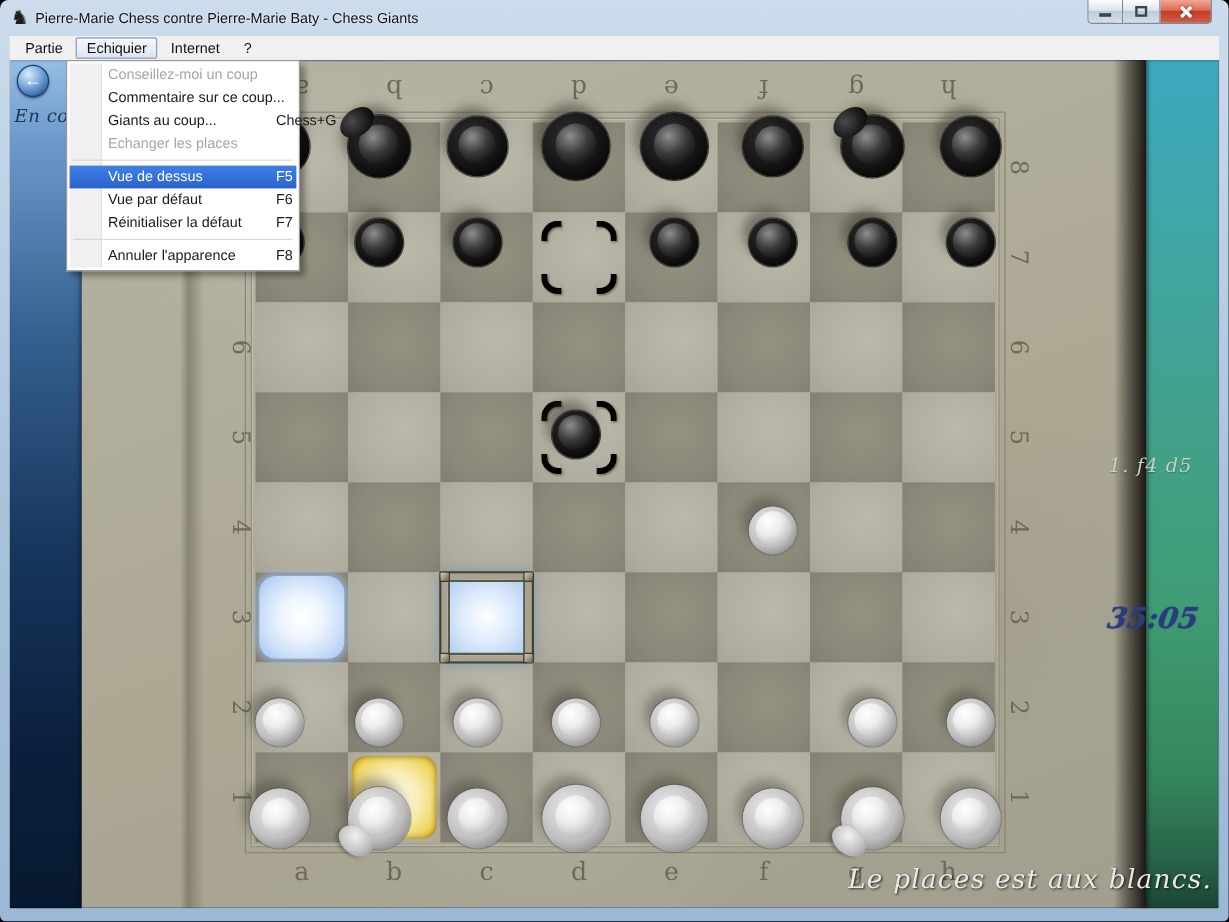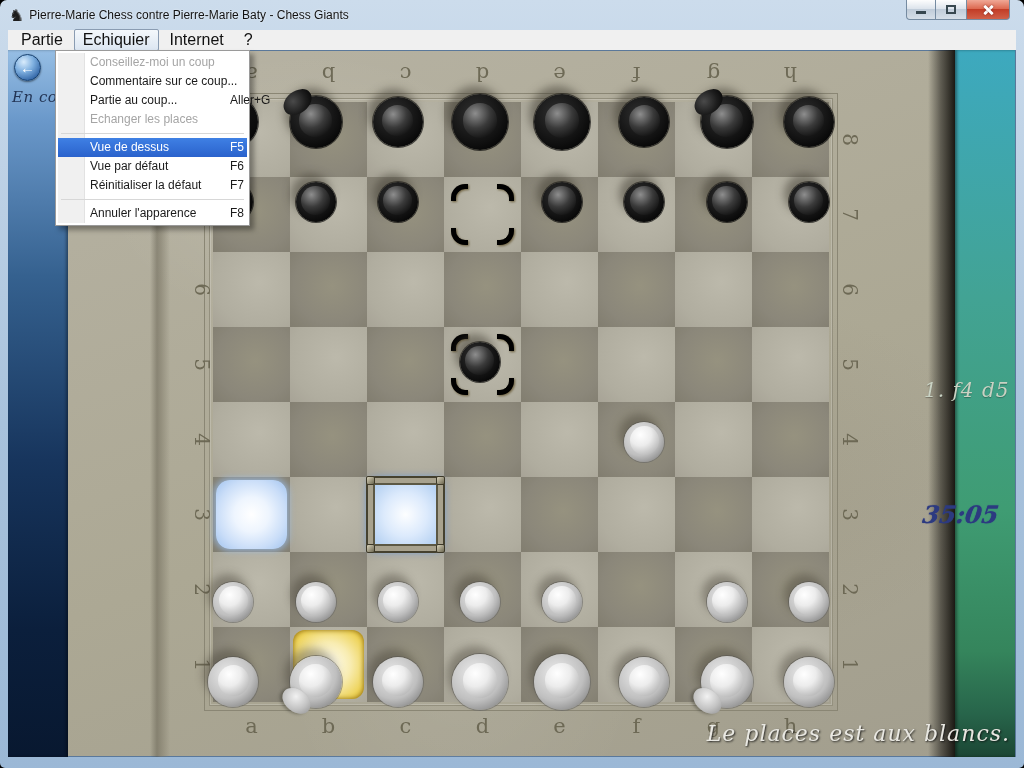--- a/index.html
+++ b/index.html
@@ -17,21 +17,21 @@
   .capbtn.max{width:30px;border-left:none;border-right:none;}
   .capbtn.close{width:44px;border-radius:0 0 4px 0;background:linear-gradient(#f0a896,#dd6a52 45%,#c23d27 50%,#d06048);}
   .glyph-min{width:10px;height:3px;background:#37474f;margin-top:6px;}
   .glyph-max{width:10px;height:9px;border:2px solid #37474f;background:transparent;}
   .glyph-x{position:relative;width:12px;height:12px;}
   .glyph-x::before,.glyph-x::after{content:'';position:absolute;left:5px;top:0;width:3px;height:12px;background:#fff;border-radius:1px;box-shadow:0 0 2px rgba(80,0,0,.6);}
   .glyph-x::before{transform:rotate(45deg);}
   .glyph-x::after{transform:rotate(-45deg);}
 
   .menubar{position:absolute;left:8px;top:30px;width:1008px;height:20px;background:#f0f0f0;display:flex;align-items:center;padding-left:4px;}
-  .mb-item{font-size:16px;color:#111;padding:1px 8px;margin-right:2px;border:1px solid transparent;border-radius:2px;}
+  .mb-item{font-size:12px;color:#111;padding:1px 8px;margin-right:2px;border:1px solid transparent;border-radius:2px;}
   .mb-item.active{background:linear-gradient(#f4f8fc,#dce6f2);border-color:#8a9cb2;}
 
   
   #client{position:absolute;left:8px;top:50px;width:1008px;height:707px;overflow:hidden;
     background:linear-gradient(160deg,#b7b3a4 0%,#aca894 55%,#a29e8e 100%);box-shadow:inset 0 0 0 1px #5a789a;}
   #client::before{content:'';position:absolute;inset:0;
     background:radial-gradient(ellipse 300px 200px at 30% 20%,rgba(255,255,255,.10),transparent 70%),
                radial-gradient(ellipse 400px 260px at 70% 60%,rgba(120,110,90,.12),transparent 70%),
                radial-gradient(ellipse 260px 300px at 45% 85%,rgba(255,255,255,.08),transparent 70%);}
   .groove{position:absolute;left:142px;top:0;width:20px;height:707px;
@@ -96,21 +96,21 @@
   .black .snout{left:-14%;top:-10%;transform:rotate(-38deg);
     background:radial-gradient(circle at 40% 35%,#4a4a4a,#1c1c1c 55%,#000);}
 
   
   .shadowband{position:absolute;left:920px;top:0;width:28px;height:707px;z-index:5;
     background:linear-gradient(90deg,rgba(30,28,24,0) 0%,rgba(30,28,24,.55) 45%,#16140f 100%);}
   .greenpanel{position:absolute;left:947px;top:0;width:60px;height:707px;z-index:5;
     background:linear-gradient(#3da9bf 0%,#42a394 35%,#3f9c73 65%,#35855c 85%,#27644a 94%,#1b4634 100%);
     box-shadow:inset 2px 0 3px rgba(0,0,0,.4);}
   .moves{position:absolute;left:916px;top:328px;width:95px;z-index:6;font-family:"DejaVu Serif",serif;
-    font-style:italic;font-size:20px;color:#c9d2c3;letter-spacing:1px;white-space:nowrap;text-shadow:0 1px 1px rgba(0,0,0,.3);}
+    font-style:italic;font-size:16px;color:#c9d2c3;letter-spacing:1px;white-space:nowrap;text-shadow:0 1px 1px rgba(0,0,0,.3);}
   .clock{position:absolute;left:915px;top:450px;z-index:6;font-family:"DejaVu Serif",serif;font-style:italic;
     font-weight:bold;font-size:24px;color:#2c3a80;transform:skewX(-8deg);text-shadow:0 0 1px #2c3a80;}
   .turnstatus{position:absolute;right:6px;top:671px;z-index:6;font-family:"DejaVu Serif",serif;font-style:italic;
     font-size:22px;color:#e9e8e2;letter-spacing:1px;text-shadow:1px 1px 2px rgba(15,15,15,.85);white-space:nowrap;}
 
   
   .menu-popup{position:absolute;left:55px;top:50px;width:195px;z-index:50;background:#fff;border:1px solid #9a9a9a;
     padding:2px;box-shadow:4px 4px 5px rgba(0,0,0,.35);}
   .menu-popup::before{content:'';position:absolute;left:2px;top:2px;bottom:2px;width:26px;background:#f0f0f0;border-right:1px solid #e2e2e2;}
   .mi{position:relative;height:19px;line-height:19px;padding-left:32px;font-size:12px;color:#1a1a1a;z-index:1;white-space:nowrap;}
@@ -392,21 +392,21 @@
       <div class="shadowband"></div>
       <div class="greenpanel"></div>
       <div class="moves">1. f4 d5</div>
       <div class="clock">35:05</div>
       <div class="turnstatus">Le places est aux blancs.</div>
     </div>
 
     <div class="menu-popup" id="menu-popup">
         <div class="mi dis"><span class="mi-l">Conseillez-moi un coup</span></div>
         <div class="mi"><span class="mi-l">Commentaire sur ce coup...</span></div>
-        <div class="mi"><span class="mi-l">Partie au coup...</span><span class="mi-s">Aller+G</span></div>
+        <div class="mi"><span class="mi-l">Giants au coup...</span><span class="mi-s">Chess+G</span></div>
         <div class="mi dis"><span class="mi-l">Echanger les places</span></div>
         <div class="mi-sep"></div>
         <div class="mi hi"><span class="mi-l">Vue de dessus</span><span class="mi-s">F5</span></div>
         <div class="mi"><span class="mi-l">Vue par défaut</span><span class="mi-s">F6</span></div>
         <div class="mi"><span class="mi-l">Réinitialiser la défaut</span><span class="mi-s">F7</span></div>
         <div class="mi-sep"></div>
         <div class="mi"><span class="mi-l">Annuler l'apparence</span><span class="mi-s">F8</span></div>
       </div>
   </div>
 </div>

